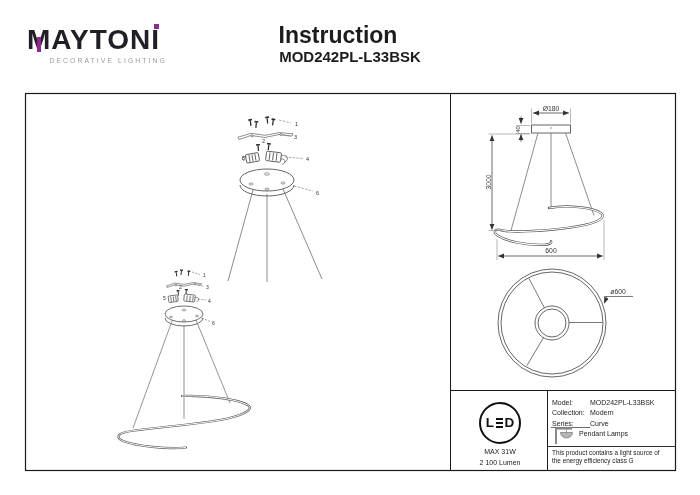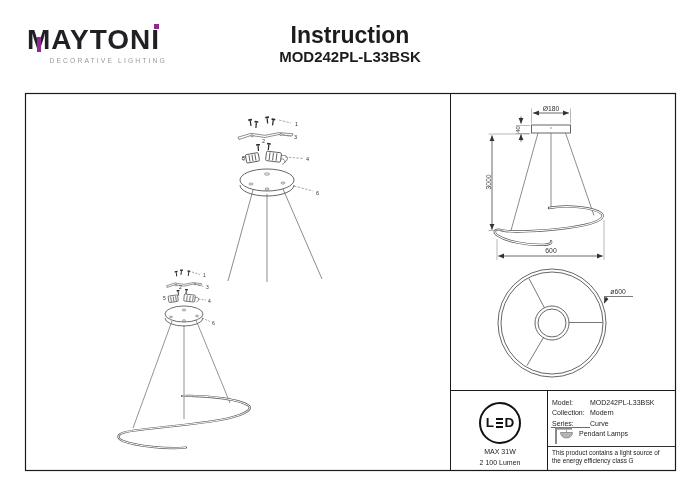--- a/index.html
+++ b/index.html
@@ -9,21 +9,21 @@
   
   .logo-wrap{left:27px;top:26px;width:140px;}
   .logo-word{position:relative;font-size:28px;font-weight:800;letter-spacing:1px;
              color:#211e26;line-height:28px;white-space:nowrap;}
   .logo-i{position:relative;display:inline-block;}
   .logo-i-dot{position:absolute;left:50%;top:-2px;width:5px;height:5px;margin-left:-2px;
               background:#8e2a8e;}
   .logo-m-accent{position:absolute;left:10px;top:11px;width:3.6px;height:15px;background:#8e2a8e;}
   .logo-sub{margin-top:3px;text-align:right;font-size:6.8px;letter-spacing:2.1px;
             color:#9a9a9a;white-space:nowrap;}
-  .title{left:230px;top:22px;width:240px;text-align:center;font-size:23px;font-weight:700;}
+  .title{left:218px;top:22px;width:240px;text-align:center;font-size:23px;font-weight:700;}
   .subtitle{left:230px;top:48px;width:240px;text-align:center;font-size:15px;font-weight:700;}
   
   .spec-row{font-size:7px;line-height:8px;white-space:nowrap;}
   .spec-label{display:inline-block;width:36px;}
   .spec-value{font-weight:400;}
   .energy{left:552px;top:449px;width:118px;font-size:6.4px;line-height:1.32;color:#222;}
   .pendant-cat{left:579px;top:430px;font-size:7px;}
   
   .led-circle{left:479px;top:402px;width:42px;height:42px;border:2.6px solid #111;
               border-radius:50%;display:flex;align-items:center;justify-content:center;

